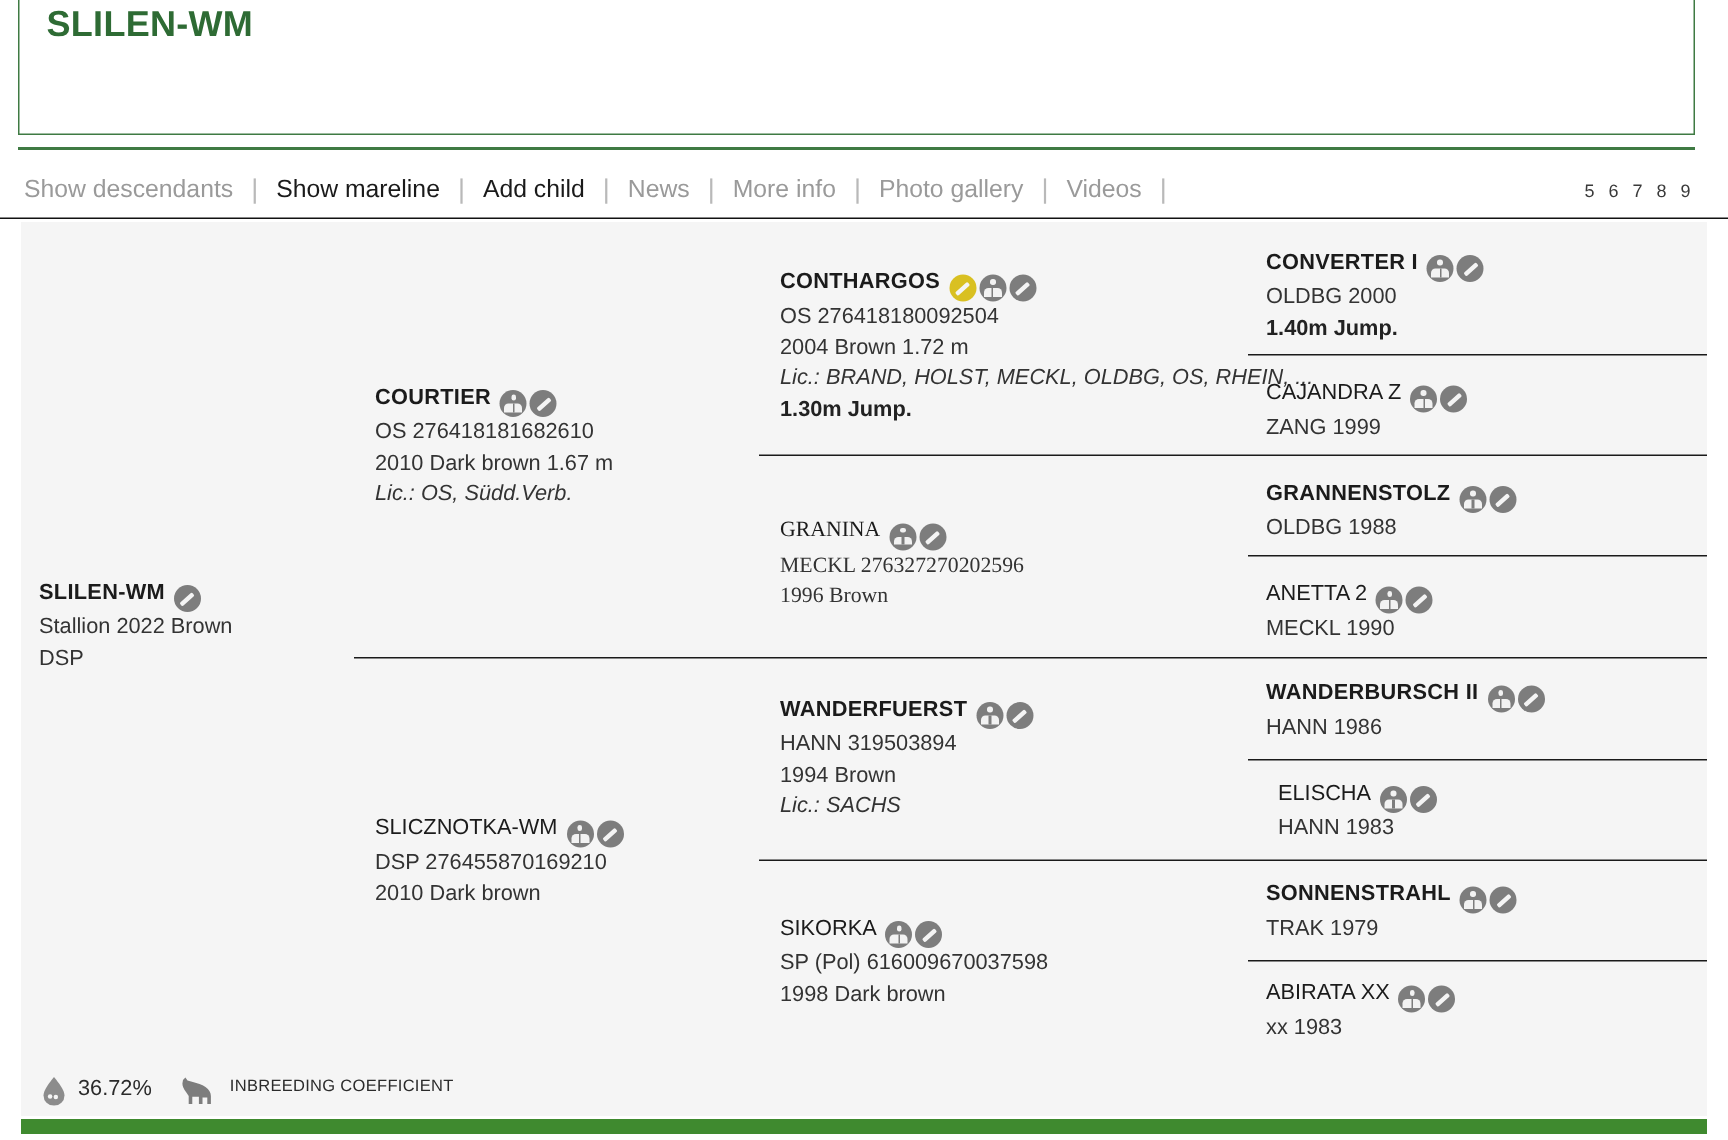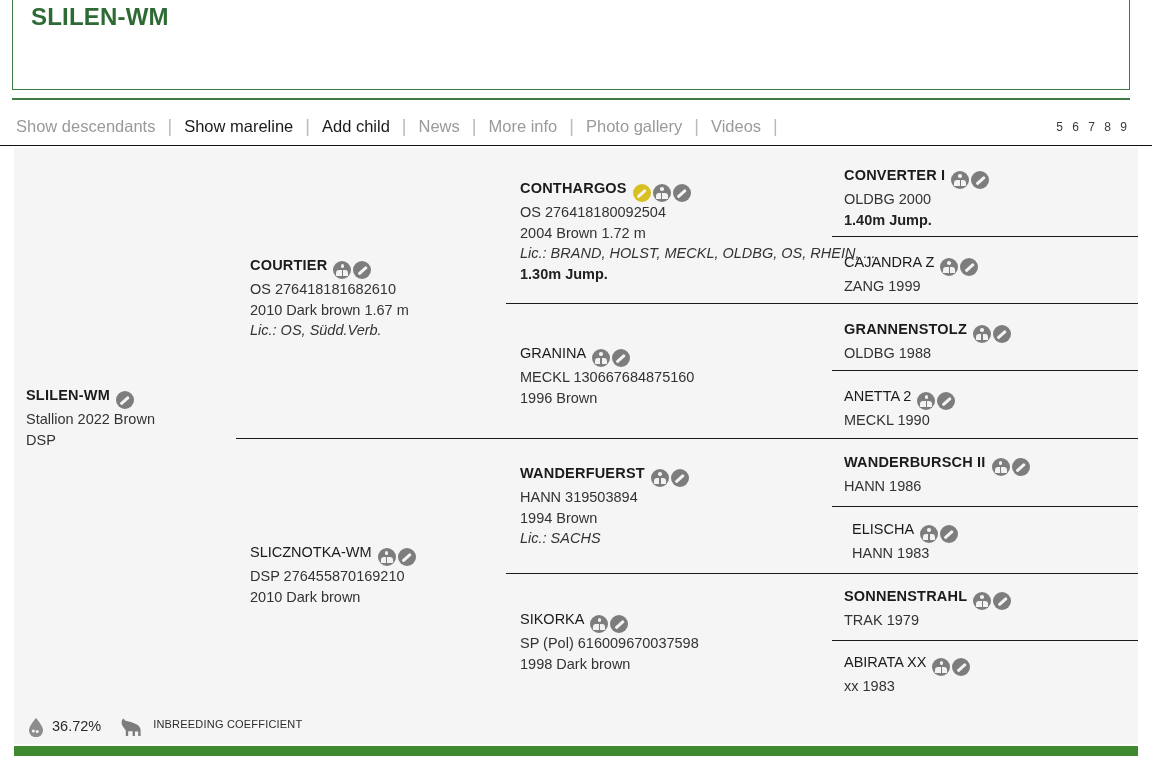--- a/index.html
+++ b/index.html
@@ -252,23 +252,23 @@
       </div>
     </div>
   <div class="col col3">
       <div class="cell" style="left: 14px; top: 31px;">
         <div class="name stallion"><span>CONTHARGOS</span><span class="icons"><span class="ic ic-edit gold"></span><span class="ic ic-ped"><i></i></span><span class="ic ic-edit"></span></span></div>
         <div class="line">OS 276418180092504</div>
         <div class="line">2004 Brown 1.72 m</div>
         <div class="line italic">Lic.: BRAND, HOLST, MECKL, OLDBG, OS, RHEIN, ...</div>
         <div class="line bold">1.30m Jump.</div>
       </div>
-      <div class="cell" style="left: 14px; top: 196px;">
+      <div class="cell" style="left: 14px; top: 196px; font-family: Liberation Serif, serif;">
         <div class="name"><span>GRANINA</span><span class="icons"><span class="ic ic-ped"><i></i></span><span class="ic ic-edit"></span></span></div>
-        <div class="line">MECKL 130667684875160</div>
+        <div class="line">MECKL 276327270202596</div>
         <div class="line">1996 Brown</div>
       </div>
       <div class="cell" style="left: 14px; top: 316px;">
         <div class="name stallion"><span>WANDERFUERST</span><span class="icons"><span class="ic ic-ped"><i></i></span><span class="ic ic-edit"></span></span></div>
         <div class="line">HANN 319503894</div>
         <div class="line">1994 Brown</div>
         <div class="line italic">Lic.: SACHS</div>
       </div>
       <div class="cell" style="left: 14px; top: 462px;">
         <div class="name"><span>SIKORKA</span><span class="icons"><span class="ic ic-ped"><i></i></span><span class="ic ic-edit"></span></span></div>

